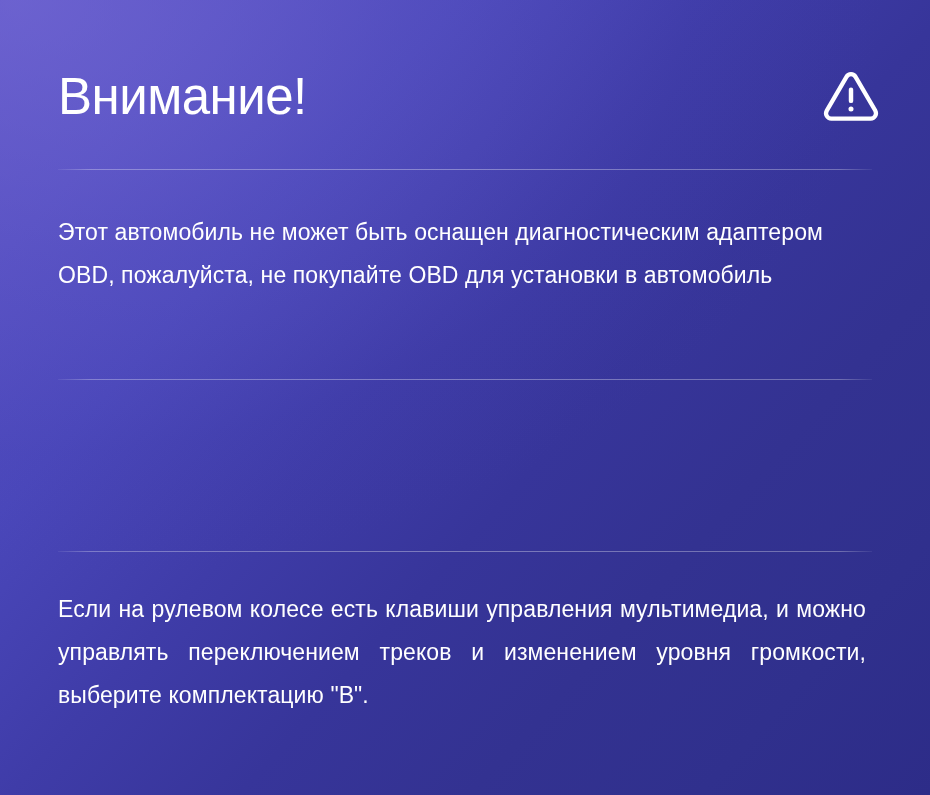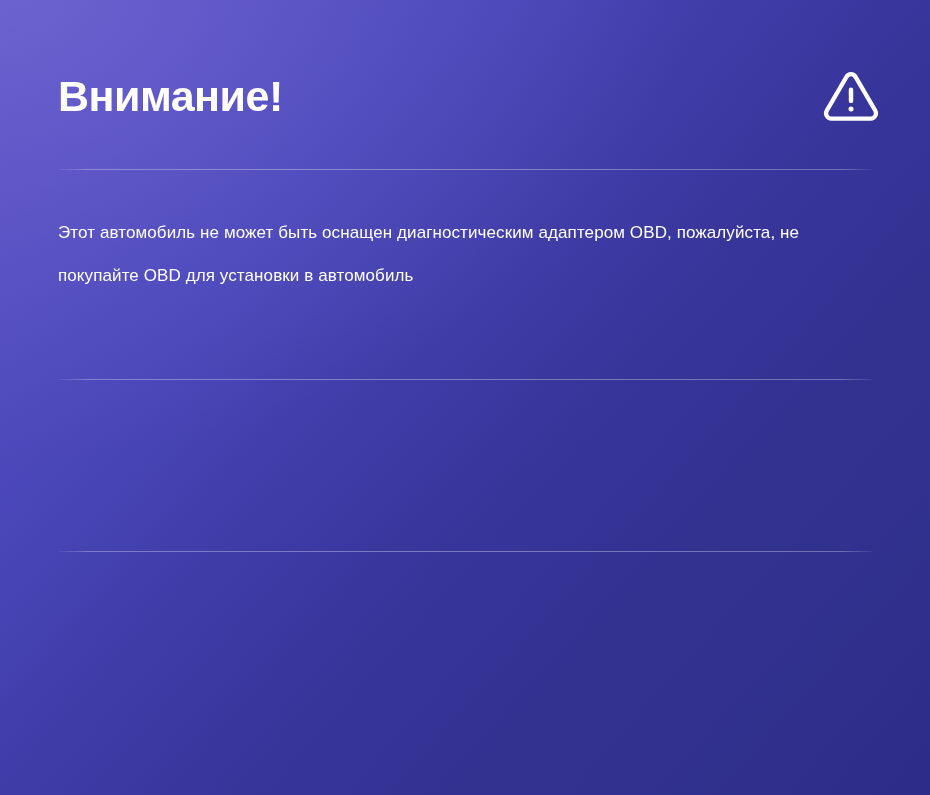--- a/index.html
+++ b/index.html
@@ -58,22 +58,22 @@
     right: 48px;
     top: 58px;
     height: 78px;
     display: flex;
     align-items: center;
     justify-content: space-between;
   }
 
   .title {
     color: #ffffff;
-    font-size: 43px;
-    font-weight: bold;
+    font-size: 51px;
+    font-weight: normal;
     letter-spacing: -0.5px;
     line-height: 1.05;
     white-space: nowrap;
     text-align: center;
   }
 
   .warn-icon {
     width: 62px;
     height: 62px;
     flex: 0 0 auto;
@@ -96,21 +96,21 @@
   .divider.d1 { top: 169px; }
   .divider.d2 { top: 379px; }
   .divider.d3 { top: 551px; }
 
   
   .para {
     position: absolute;
     left: 58px;
     right: 64px;
     color: #ffffff;
-    font-size: 17px;
+    font-size: 23px;
     line-height: 43px;
     font-weight: normal;
     letter-spacing: 0.1px;
   }
   .para.p1 { top: 211px; }
   .para.p2 { top: 421px; }
   .para.p3 { top: 588px; text-align: justify; }
 </style>
 </head>
 <body>
@@ -130,15 +130,16 @@
 
     <div class="divider d1"></div>
 
     <p class="para p1">Этот автомобиль не может быть оснащен диагностическим адаптером OBD, пожалуйста, не покупайте OBD для установки в автомобиль</p>
 
     <div class="divider d2"></div>
 
 
     <div class="divider d3"></div>
 
+    <p class="para p3">Если на рулевом колесе есть клавиши управления мультимедиа, и можно управлять переключением треков и изменением уровня громкости, выберите комплектацию "B".</p>
 
   </div>
 </div>
 
 </body></html>

